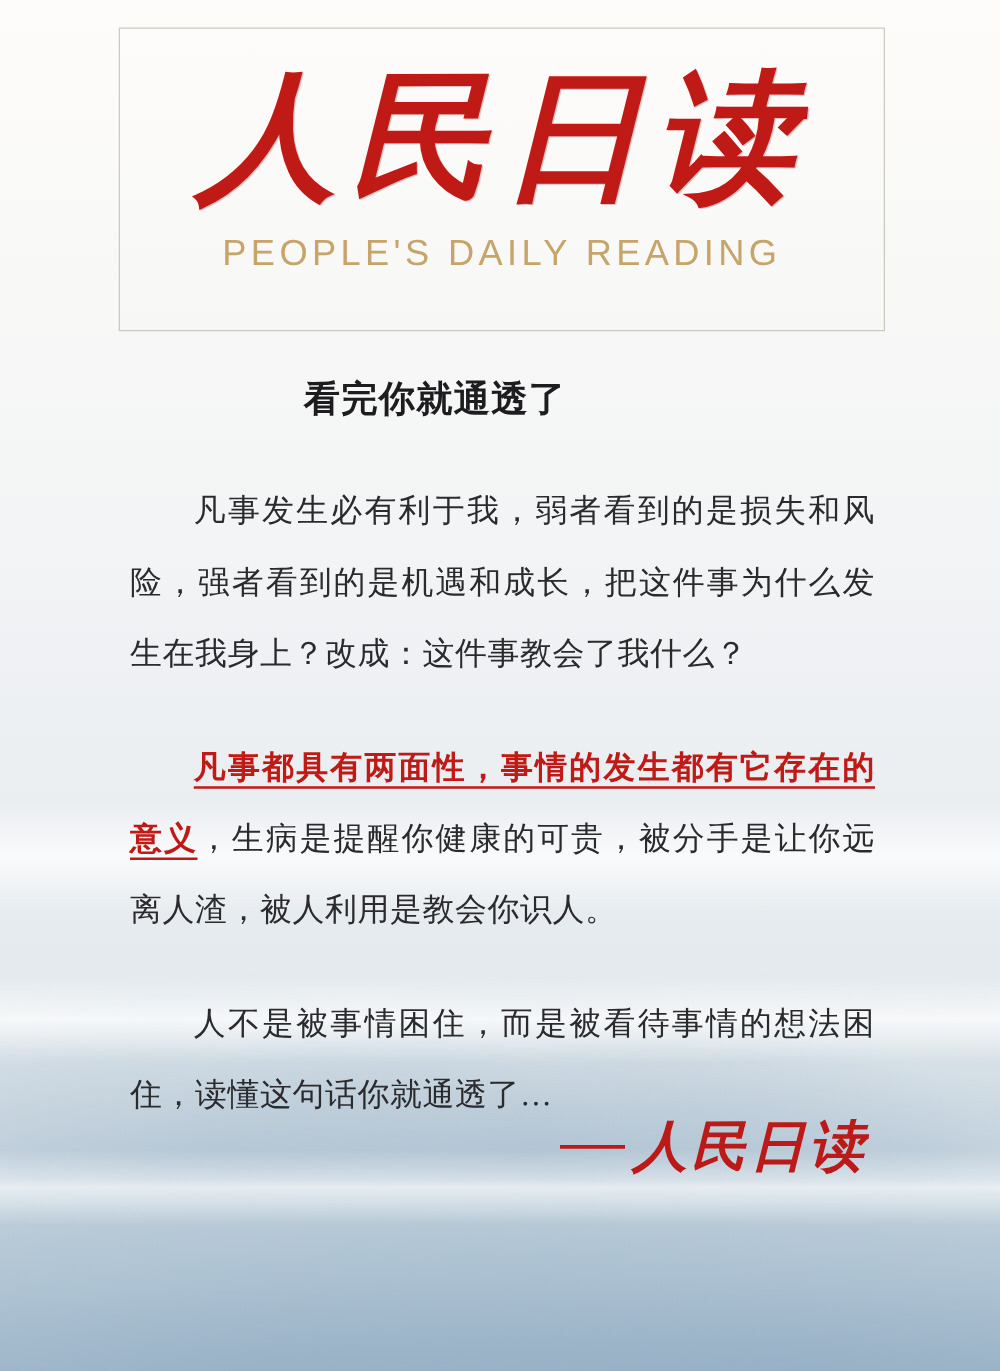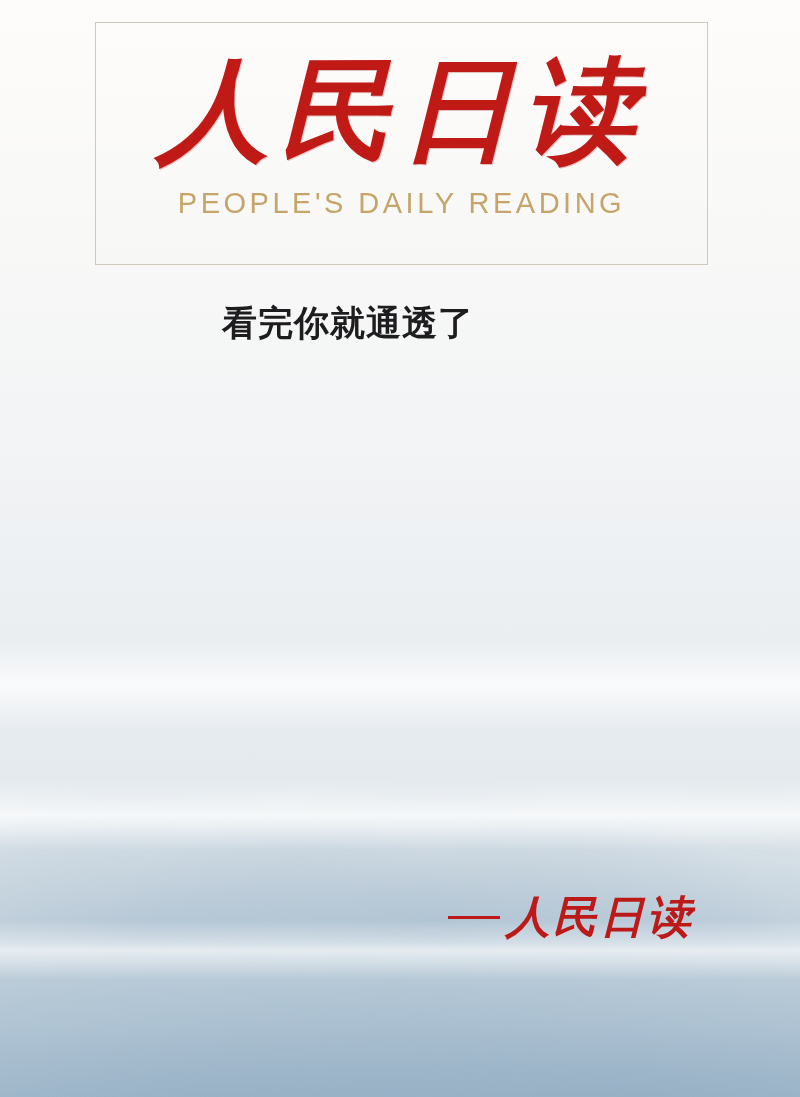--- a/index.html
+++ b/index.html
@@ -113,21 +113,21 @@
   }
 
   
   .headline {
     position: absolute;
     top: 300px;
     left: 0;
     width: 696px;
     text-align: center;
     font-family: "Liberation Sans", sans-serif;
-    font-size: 35px;
+    font-size: 29px;
     font-weight: 700;
     color: #1d1d1f;
     letter-spacing: 1px;
   }
 
   .body-copy {
     position: absolute;
     top: 380px;
     left: 104px;
     width: 596px;
@@ -188,19 +188,30 @@
   <div class="mist-wisp wisp-b"></div>
   <div class="mist-wisp wisp-c"></div>
 
   <div class="masthead">
     <div class="masthead-title">人民日读</div>
     <div class="masthead-sub">PEOPLE'S  DAILY  READING</div>
   </div>
 
   <div class="headline">看完你就通透了</div>
 
+  <div class="body-copy">
+    <p class="para">
+      <span>凡事发生必有利于我，弱者看到的是损失和风险，强者看到的是机遇和成长，把这件事为什么发生在我身上？改成：这件事教会了我什么？</span>
+    </p>
+    <p class="para">
+      <span class="hl">凡事都具有两面性，事情的发生都有它存在的意义</span><span>，生病是提醒你健康的可贵，被分手是让你远离人渣，被人利用是教会你识人。</span>
+    </p>
+    <p class="para">
+      <span>人不是被事情困住，而是被看待事情的想法困住，读懂这句话你就通透了…</span>
+    </p>
+  </div>
 
   <div class="signature">
     <span class="sig-dash"></span>
     <span class="sig-text">人民日读</span>
   </div>
 
 </div>
 
 </body></html>

